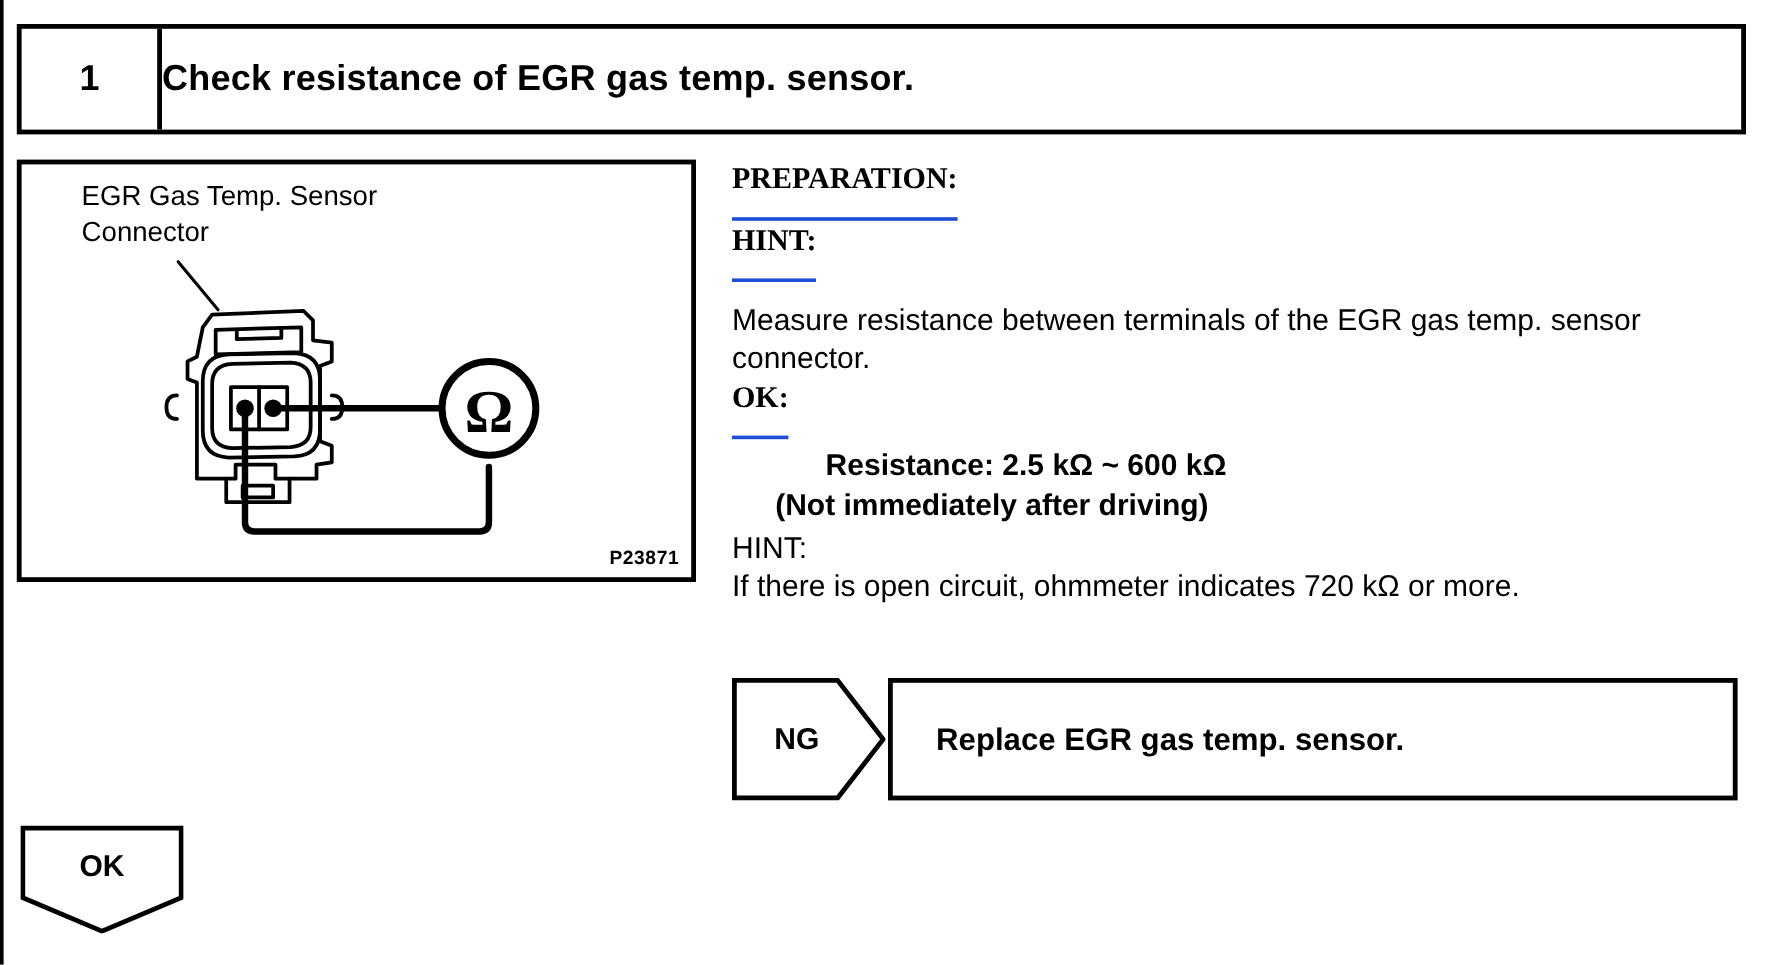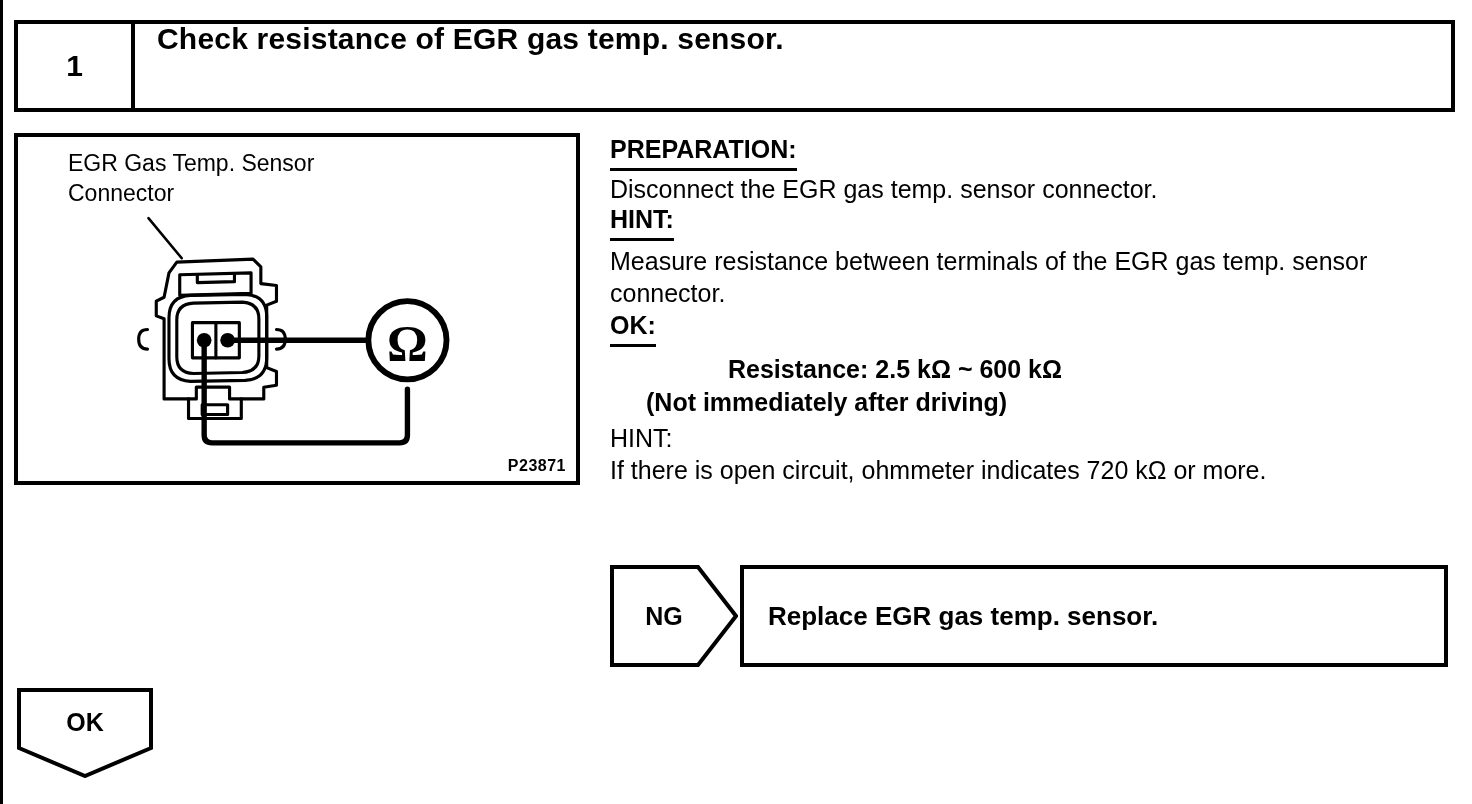--- a/index.html
+++ b/index.html
@@ -43,22 +43,21 @@
     justify-content: center;
   }
   .step-number {
     font-size: 30px;
     font-weight: bold;
     line-height: 1;
   }
   .step-title-cell {
     flex: 1;
     display: flex;
-    align-items: flex-start;
-    padding-left: 22px;
+    align-items: center;
     box-sizing: border-box;
   }
   .step-title {
     font-size: 30px;
     font-weight: bold;
     letter-spacing: 0.2px;
     line-height: 1;
   }
 
   
@@ -93,40 +92,41 @@
   
   .text-column {
     position: absolute;
     left: 610px; top: 136px;
     width: 858px;
   }
   .lbl-underline {
     display: inline-block;
     font-size: 25px;
     font-weight: bold;
-    border-bottom: 3px solid #000000;
-    padding-bottom: 5px;
+    border-bottom: 3px solid #1d4ed8;
+    padding-bottom: 18px;
     line-height: 1.08;
+    font-family: Liberation Serif, serif;
   }
   .body-line {
     font-size: 25px;
     line-height: 1.12;
     margin-top: 4px;
     white-space: nowrap;
   }
   .body-line-wrap {
     font-size: 25px;
     line-height: 1.28;
-    margin-top: 4px;
+    margin-top: 16px;
   }
   .spec-line {
     font-size: 25px;
     font-weight: bold;
     line-height: 1.30;
-    margin-left: 118px;
+    margin-left: 78px;
     white-space: nowrap;
   }
   .spec-line-2 {
     margin-left: 36px;
   }
   .hint-label {
     font-size: 25px;
     line-height: 1.12;
     margin-top: 6px;
   }
@@ -156,21 +156,21 @@
     font-weight: bold;
   }
   .ng-action-box {
     position: absolute;
     left: 130px; top: 0px;
     width: 708px; height: 102px;
     border: 4px solid #000000;
     box-sizing: border-box;
     display: flex;
     align-items: center;
-    padding-left: 24px;
+    padding-left: 36px;
   }
   .ng-action-text {
     font-size: 26px;
     font-weight: bold;
   }
 
   
   .ok-group {
     position: absolute;
     left: 17px; top: 688px;
@@ -255,21 +255,20 @@
   <div class="figure-caption">EGR Gas Temp. Sensor
 Connector</div>
   <div class="figure-code">P23871</div>
 </div>
 
 <div class="text-column">
 
   <div>
     <span class="lbl-underline">PREPARATION:</span>
   </div>
-  <div class="body-line">Disconnect the EGR gas temp. sensor connector.</div>
 
   <div class="gap-xs"></div>
   <div>
     <span class="lbl-underline">HINT:</span>
   </div>
   <div class="body-line-wrap">Measure resistance between terminals of the EGR gas temp. sensor connector.</div>
 
   <div class="gap-xs"></div>
   <div>
     <span class="lbl-underline">OK:</span>

